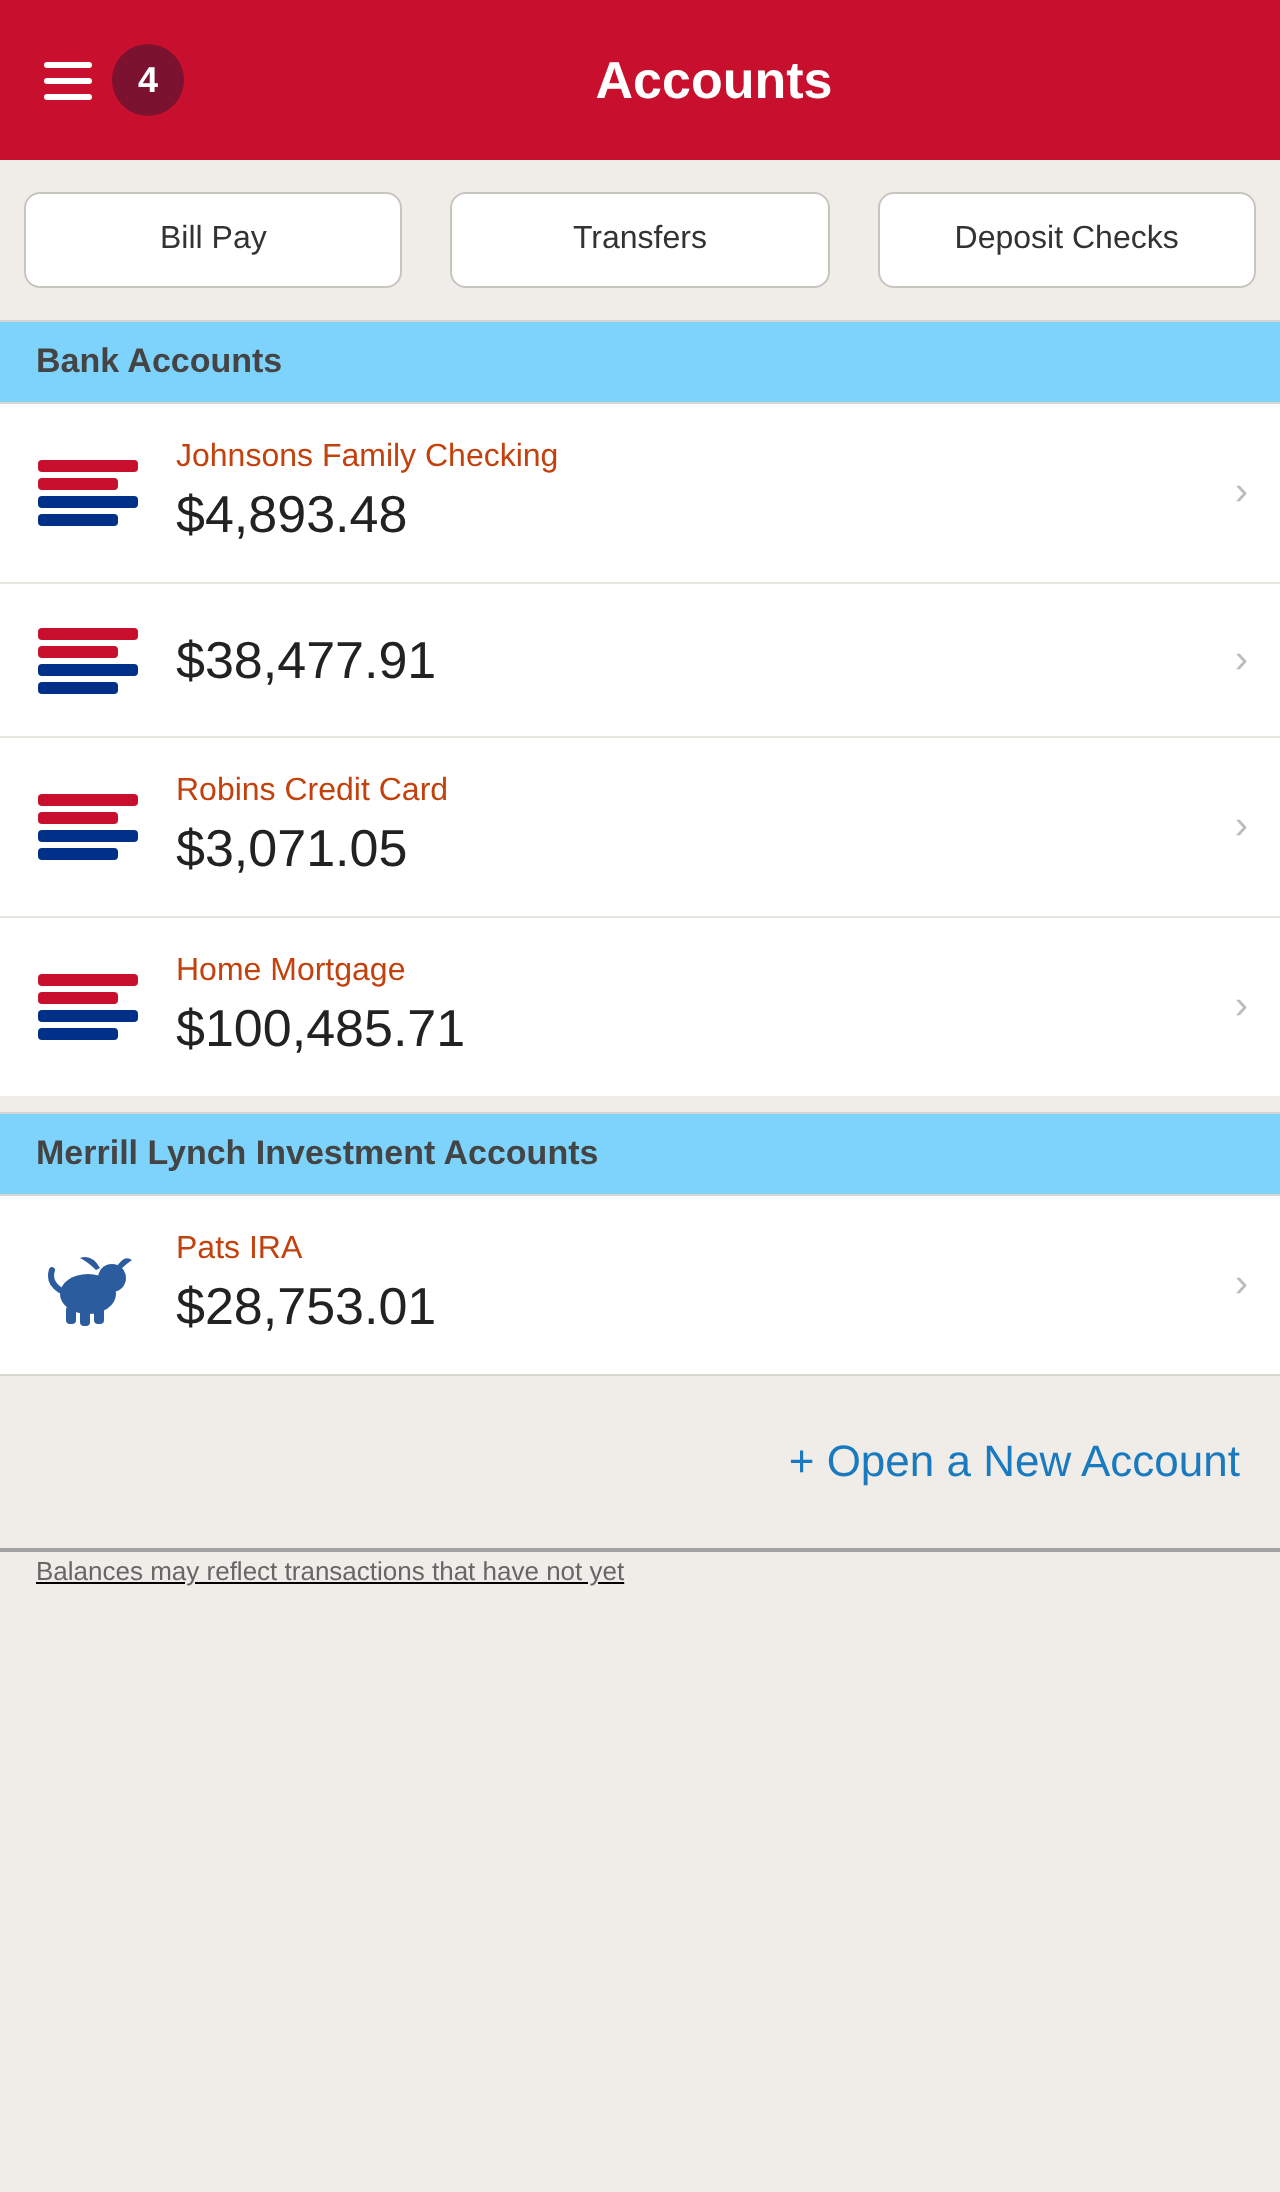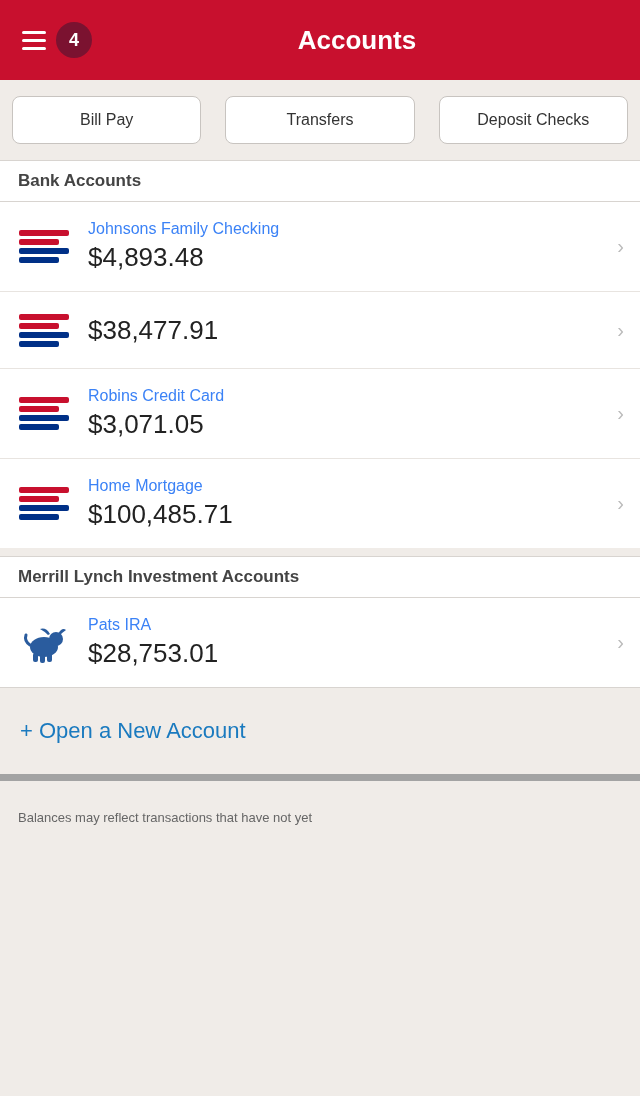--- a/index.html
+++ b/index.html
@@ -77,21 +77,21 @@
       border-radius: 8px;
       padding: 14px 8px;
       font-size: 16px;
       color: #333;
       cursor: pointer;
       text-align: center;
     }
 
     
     .section-header {
-      background: #ffffff;
+      background: #7dd3fc;
       padding: 10px 18px;
       font-size: 17px;
       font-weight: bold;
       color: #444;
       border-top: 1px solid #d8d4d0;
       border-bottom: 1px solid #d8d4d0;
     }
 
     
     .accounts-list {
@@ -158,21 +158,21 @@
       width: 48px;
       height: 44px;
     }
 
     .account-info {
       flex: 1;
     }
 
     .account-name {
       font-size: 16px;
-      color: #3b82f6;
+      color: #c2410c;
       margin-bottom: 4px;
     }
 
     .account-balance {
       font-size: 26px;
       color: #222;
       font-weight: 400;
     }
 
     .chevron {
@@ -183,35 +183,36 @@
 
     
     .ml-section {
       margin-top: 8px;
     }
 
     
     .open-account {
       background: #f0ece8;
       padding: 30px 20px;
-      text-align: left;
+      text-align: right;
       border-top: 1px solid #d8d4d0;
     }
 
     .open-account-link {
       color: #1a7abf;
       font-size: 22px;
       cursor: pointer;
     }
 
     
     .footer-disclaimer {
       background: #f0ece8;
-      padding: 27px 18px 20px;
-      border-top: 7px solid #a3a3a3;
+      padding: 0 18px 20px;
+      border-top: 2px solid #a3a3a3;
+      text-decoration: underline;
     }
 
     .footer-disclaimer p {
       font-size: 13px;
       color: #666;
       line-height: 1.5;
     }
   </style>
 </head>
 <body>

